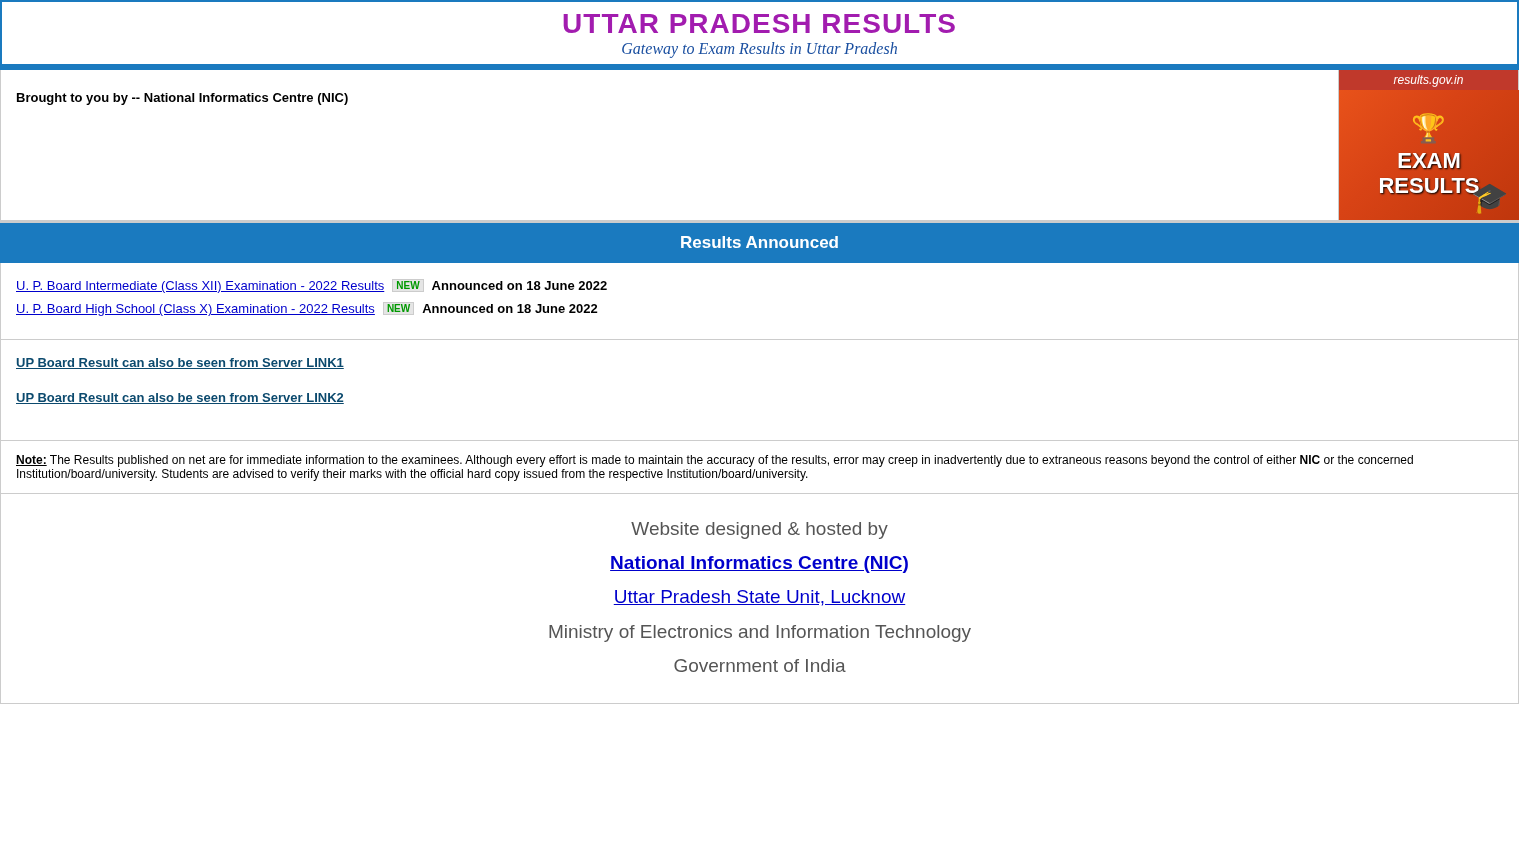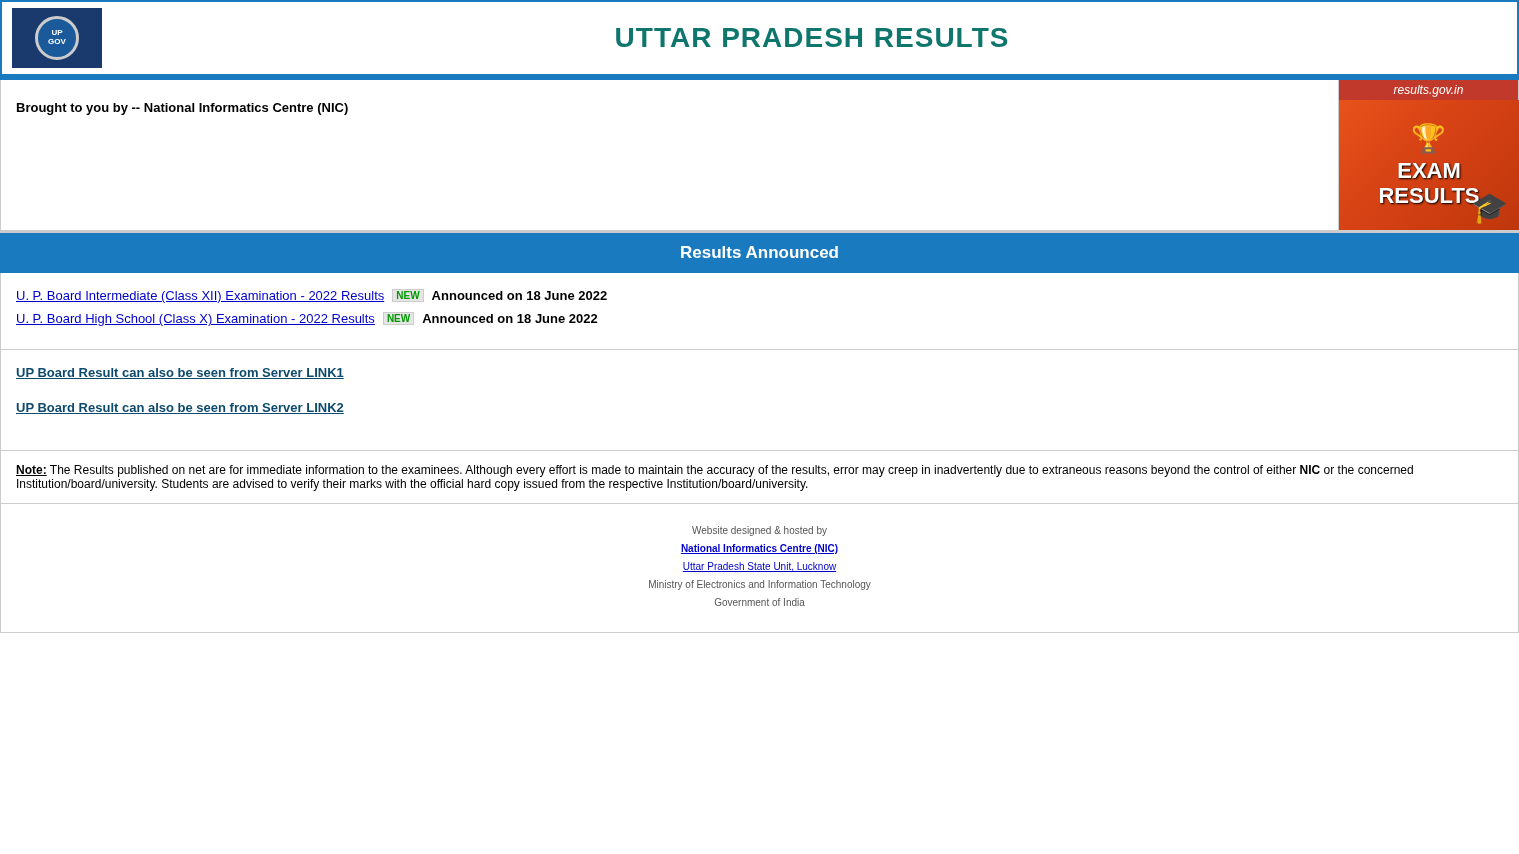--- a/index.html
+++ b/index.html
@@ -29,21 +29,21 @@
       justify-content: center;
       overflow: hidden;
     }
     .header-title {
       flex: 1;
       text-align: center;
     }
     .header-title-main {
       font-size: 28px;
       font-weight: bold;
-      color: #0f766e;
+      color: #a21caf;
       letter-spacing: 1px;
       font-family: Arial, sans-serif;
     }
     .header-title-sub {
       font-size: 16px;
       color: #1a4fa0;
       font-style: italic;
       font-family: Georgia, serif;
     }
     .header-right {
@@ -220,21 +220,21 @@
     }
 
     
     .footer-section {
       padding: 18px 15px 20px;
       border: 1px solid #ccc;
       border-top: none;
       text-align: center;
     }
     .footer-text {
-      font-size: 10px;
+      font-size: 19px;
       color: #555;
       line-height: 1.8;
     }
     .footer-link {
       color: #0000cc;
       text-decoration: underline;
       font-weight: bold;
     }
     .footer-link-normal {
       color: #0000cc;
@@ -265,29 +265,23 @@
       font-size: 8px;
       font-weight: bold;
       text-align: center;
       line-height: 1.1;
     }
   </style>
 </head>
 <body>
 
 <div class="header">
-  <div class="header-logo">
-    <div class="up-logo">
-      <div class="up-logo-circle">
-        <div class="up-logo-text">UP<br>GOV</div>
-      </div>
-    </div>
-  </div>
   <div class="header-title">
     <div class="header-title-main">UTTAR PRADESH RESULTS</div>
+    <div class="header-title-sub">Gateway to Exam Results in Uttar Pradesh</div>
   </div>
 </div>
 
 <div class="blue-sep"></div>
 
 <div class="content-area">
   <div class="main-content">
     <p class="brought-text">Brought to you by -- National Informatics Centre (NIC)</p>
   </div>
   <div class="right-panel">

